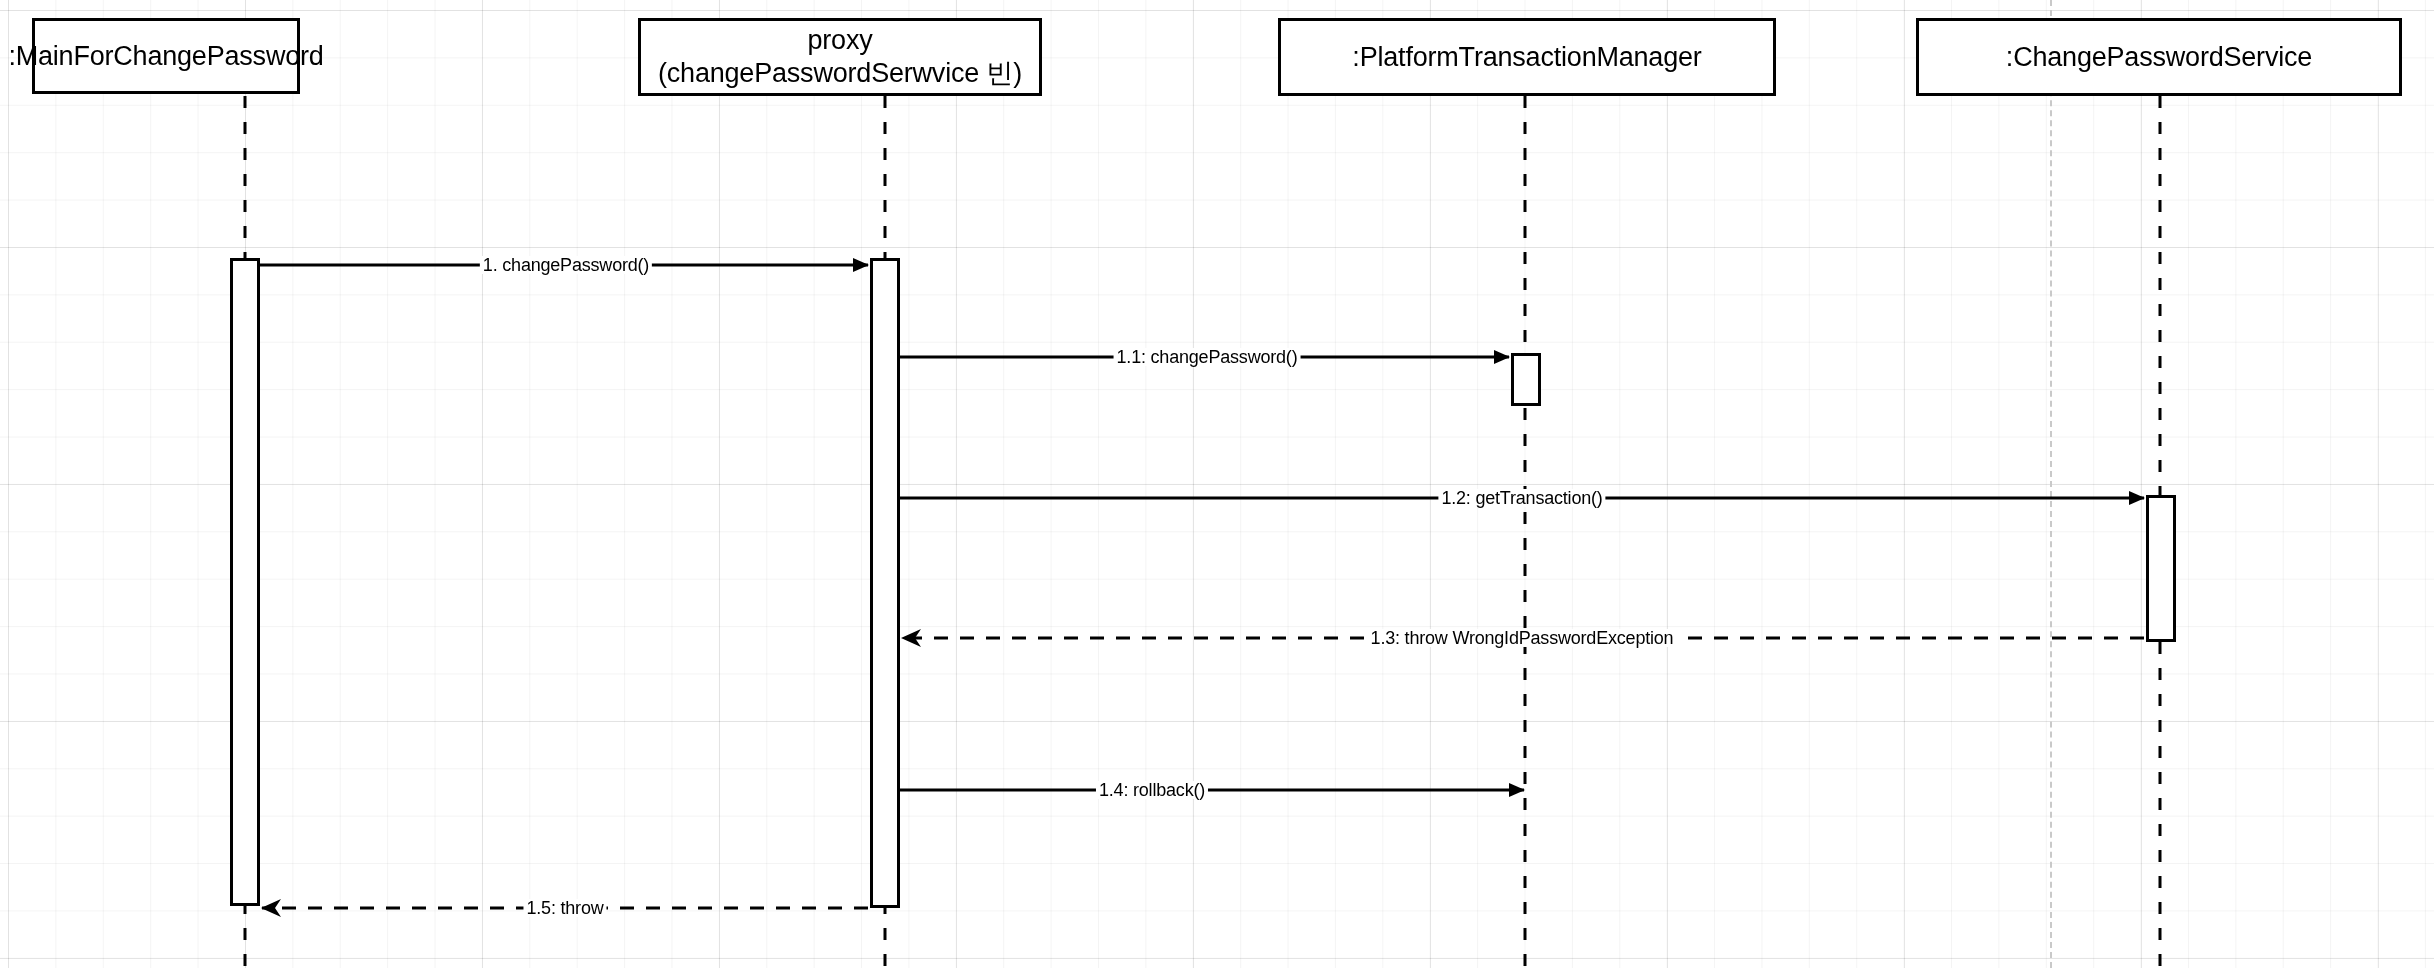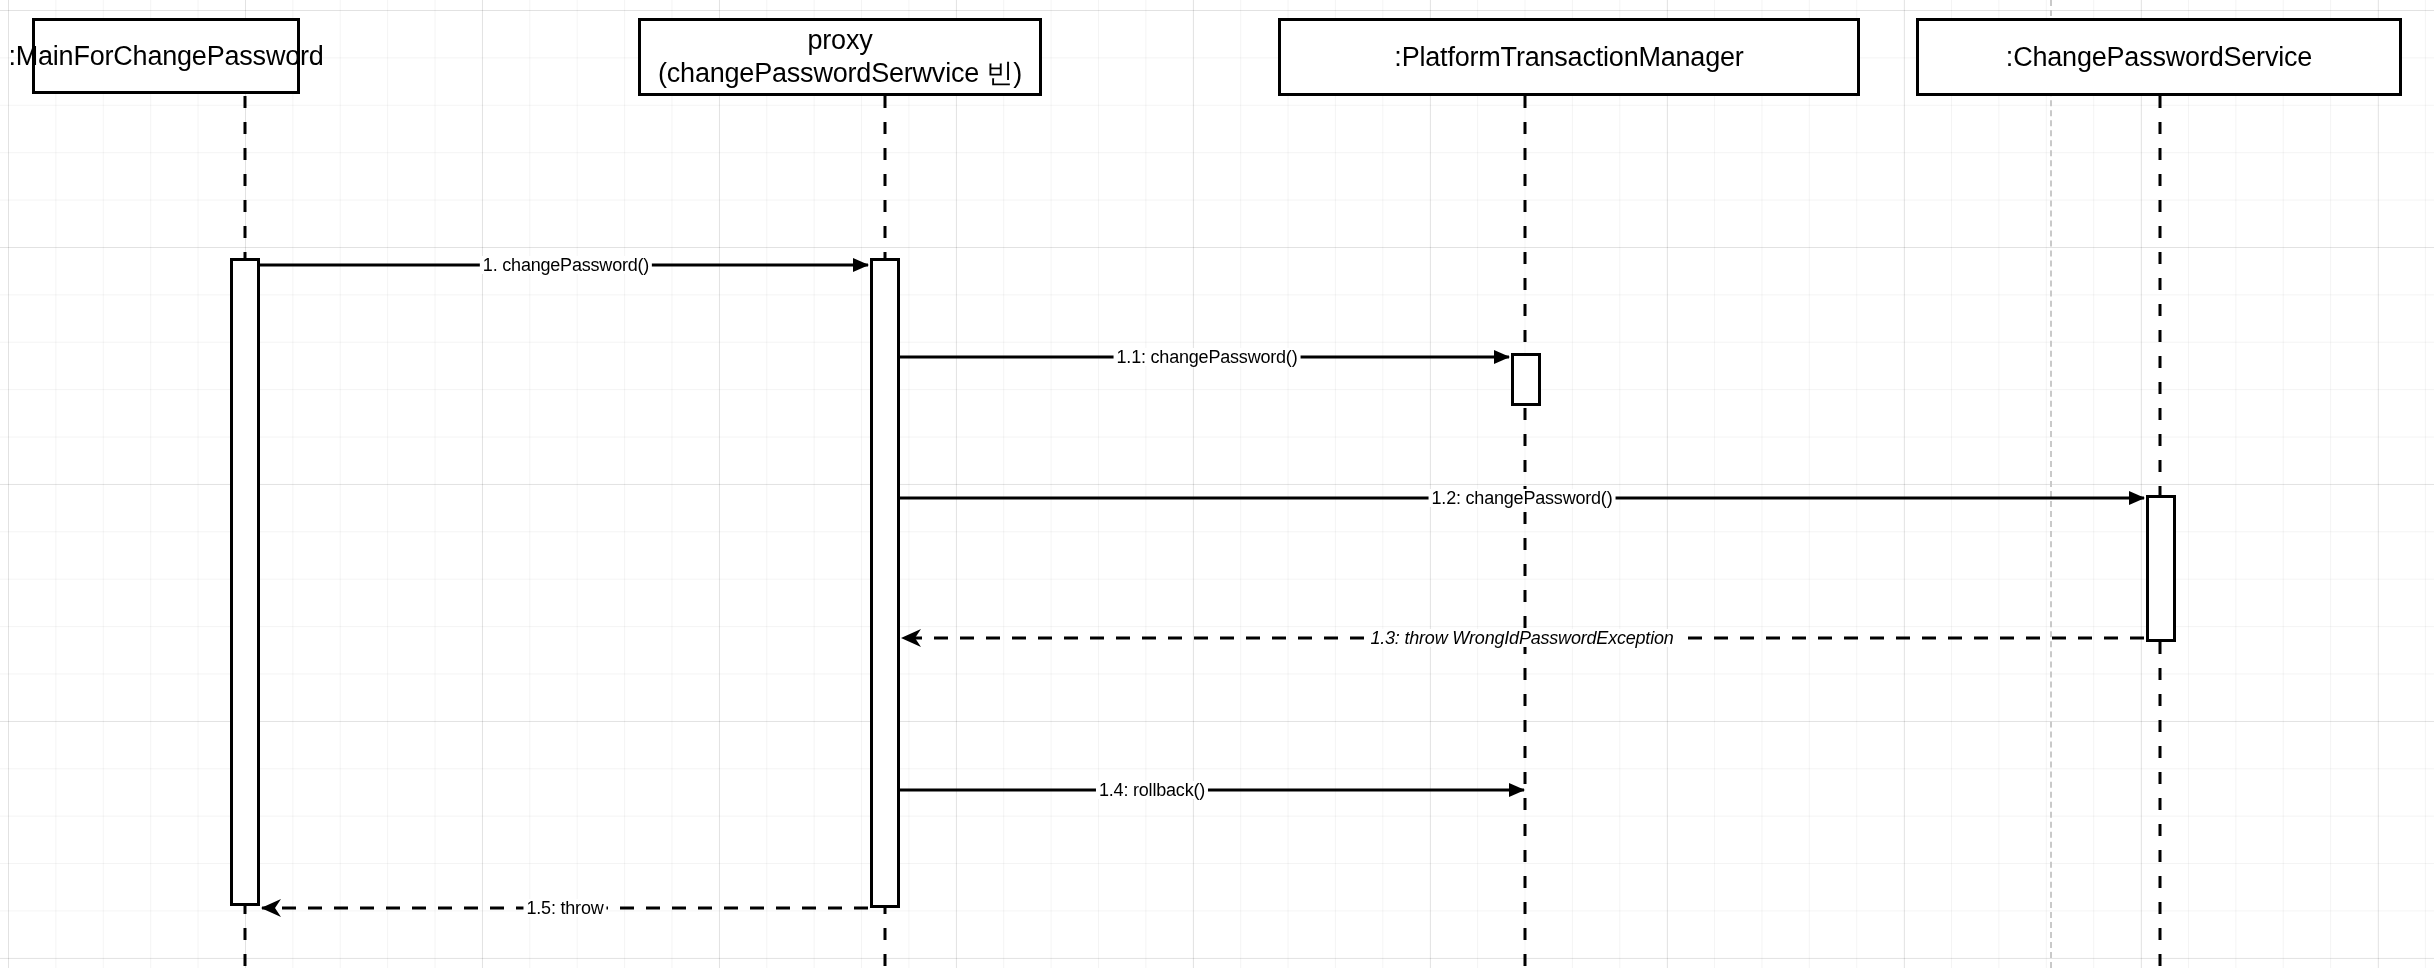--- a/index.html
+++ b/index.html
@@ -106,33 +106,33 @@
         <line x1="2144" x2="902" y1="638" y2="638" stroke="#000000" stroke-width="3" stroke-dasharray="14 12" marker-end="url(#arrow-open)"></line>
         <line x1="900" x2="1524" y1="790" y2="790" stroke="#000000" stroke-width="3" marker-end="url(#arrow-filled)"></line>
         <line x1="868" x2="262" y1="908" y2="908" stroke="#000000" stroke-width="3" stroke-dasharray="14 12" marker-end="url(#arrow-open)"></line>
       </g>
   </svg>
 
   <div id="participant-boxes">
       <div class="lifeline-box" style="left: 32px; top: 18px; width: 268px; height: 76px;"><span>:MainForChangePassword</span></div>
       <div class="lifeline-box" style="left: 638px; top: 18px; width: 404px; height: 78px;"><span>proxy
 (changePasswordSerwvice 빈)</span></div>
-      <div class="lifeline-box" style="left: 1278px; top: 18px; width: 582px; height: 78px;"><span>:PlatformTransactionManager</span></div>
+      <div class="lifeline-box" style="left: 1278px; top: 18px; width: 498px; height: 78px;"><span>:PlatformTransactionManager</span></div>
       <div class="lifeline-box" style="left: 1916px; top: 18px; width: 486px; height: 78px;"><span>:ChangePasswordService</span></div>
     </div>
 
   <div id="activation-bars">
       <div class="activation" style="left: 230px; top: 258px; width: 30px; height: 648px;"></div>
       <div class="activation" style="left: 870px; top: 258px; width: 30px; height: 650px;"></div>
       <div class="activation" style="left: 1511px; top: 353px; width: 30px; height: 53px;"></div>
       <div class="activation" style="left: 2146px; top: 495px; width: 30px; height: 147px;"></div>
     </div>
 
   <div id="message-labels">
       <div class="msg-label" style="left: 566px; top: 265px;">1. changePassword()</div>
       <div class="msg-label" style="left: 1207px; top: 357px;">1.1: changePassword()</div>
-      <div class="msg-label" style="left: 1522px; top: 498px;">1.2: changePassword()</div>
-      <div class="msg-label" style="left: 1522px; top: 638px; font-style: italic;">1.3: throw WrongIdPasswordException</div>
+      <div class="msg-label" style="left: 1522px; top: 498px;">1.2: getTransaction()</div>
+      <div class="msg-label" style="left: 1522px; top: 638px;">1.3: throw WrongIdPasswordException</div>
       <div class="msg-label" style="left: 1152px; top: 790px;">1.4: rollback()</div>
       <div class="msg-label" style="left: 565px; top: 908px;">1.5: throw</div>
     </div>
 
 </div>
 
 </body></html>

